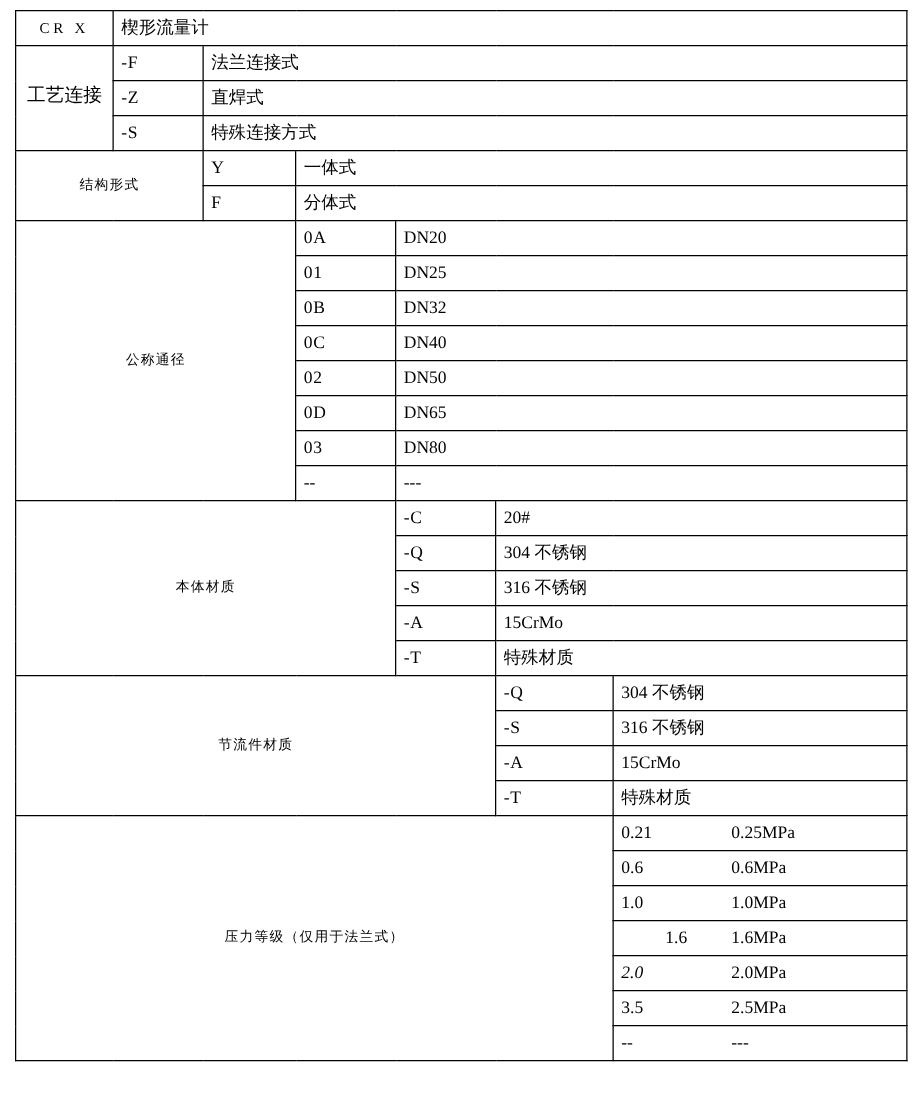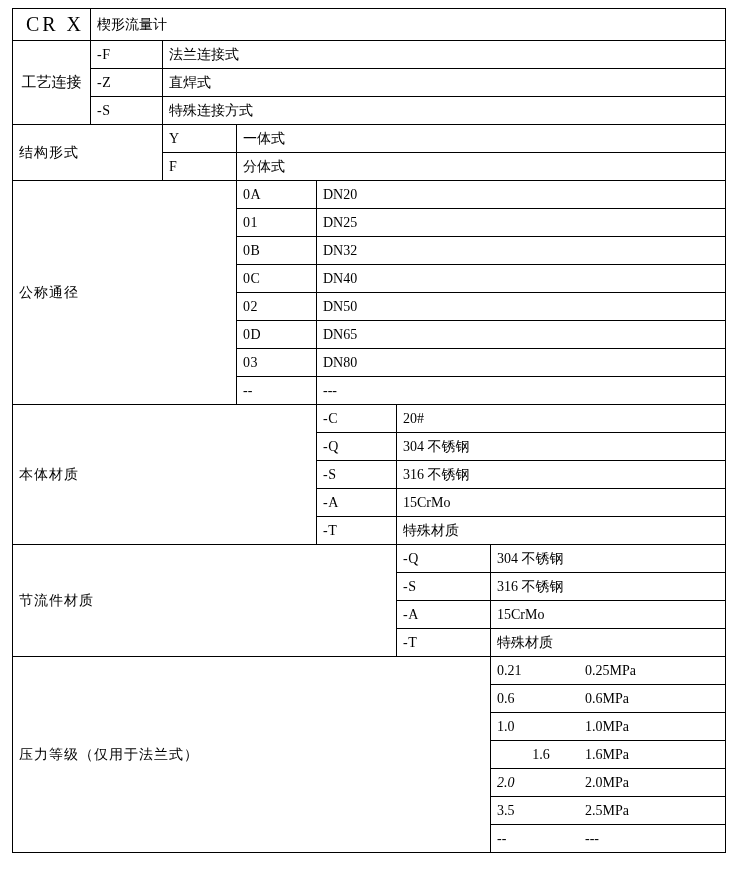--- a/index.html
+++ b/index.html
@@ -35,40 +35,41 @@
     font-size: 14px;
   }
   table.code-table td {
     border: 1px solid #000000;
     padding: 3px 6px;
     vertical-align: middle;
     line-height: 1.25;
     height: 21px;
   }
   .label-cell {
-    text-align: left;
-    font-size: 14px;
+    text-align: center;
+    font-size: 11px;
     letter-spacing: 1px;
   }
   .label-cell-tight {
     text-align: center;
     font-size: 15px;
     letter-spacing: 0px;
     padding-left: 2px;
     padding-right: 2px;
+    font-family: Liberation Mono, monospace;
   }
   .code-cell {
     font-family: "Liberation Serif", "DejaVu Serif", serif;
     font-size: 14px;
     letter-spacing: 0.5px;
   }
   .top-code {
-    font-size: 20px;
+    font-size: 12px;
     letter-spacing: 3px;
-    text-align: right;
+    text-align: center;
     padding-left: 8px;
   }
   .val-cell {
     font-size: 14px;
     margin-top: 19px;
   }
   .dash {
     letter-spacing: 0px;
   }
   col.c1 { width: 78px; }

